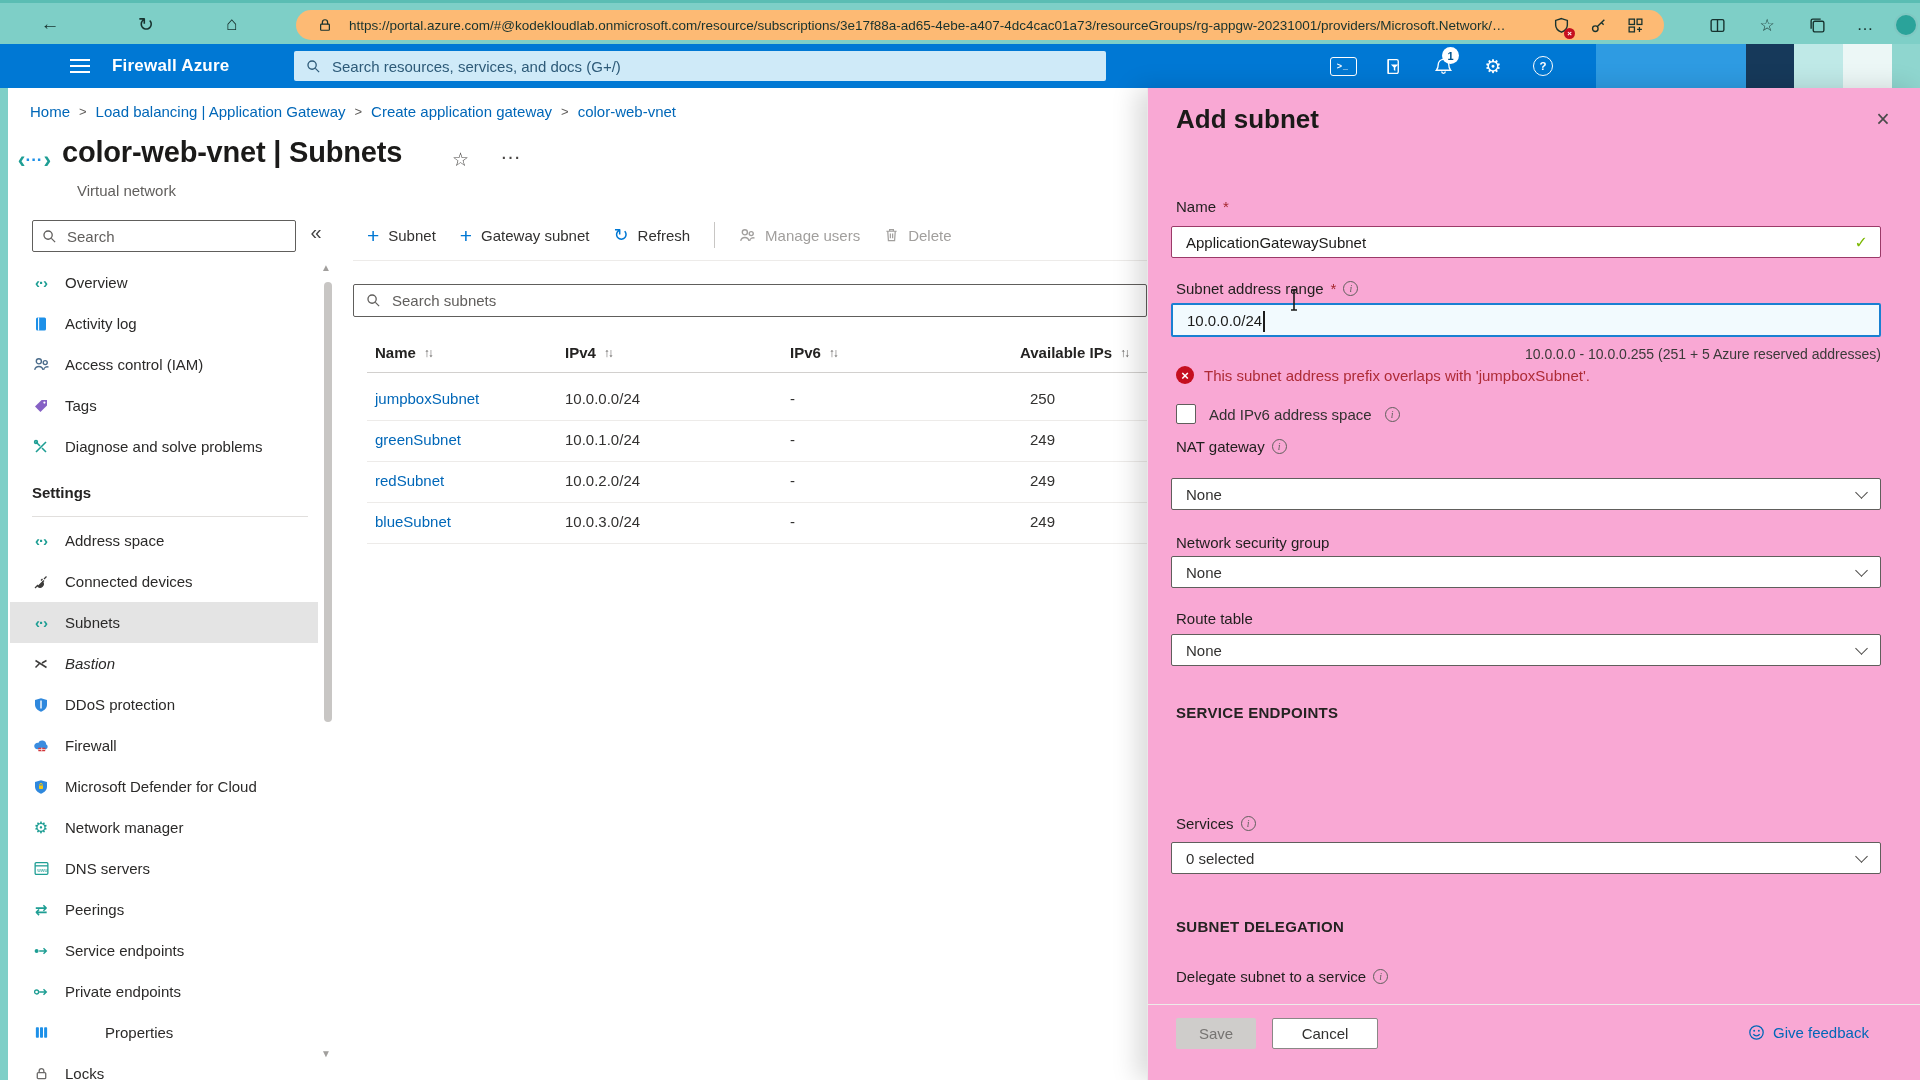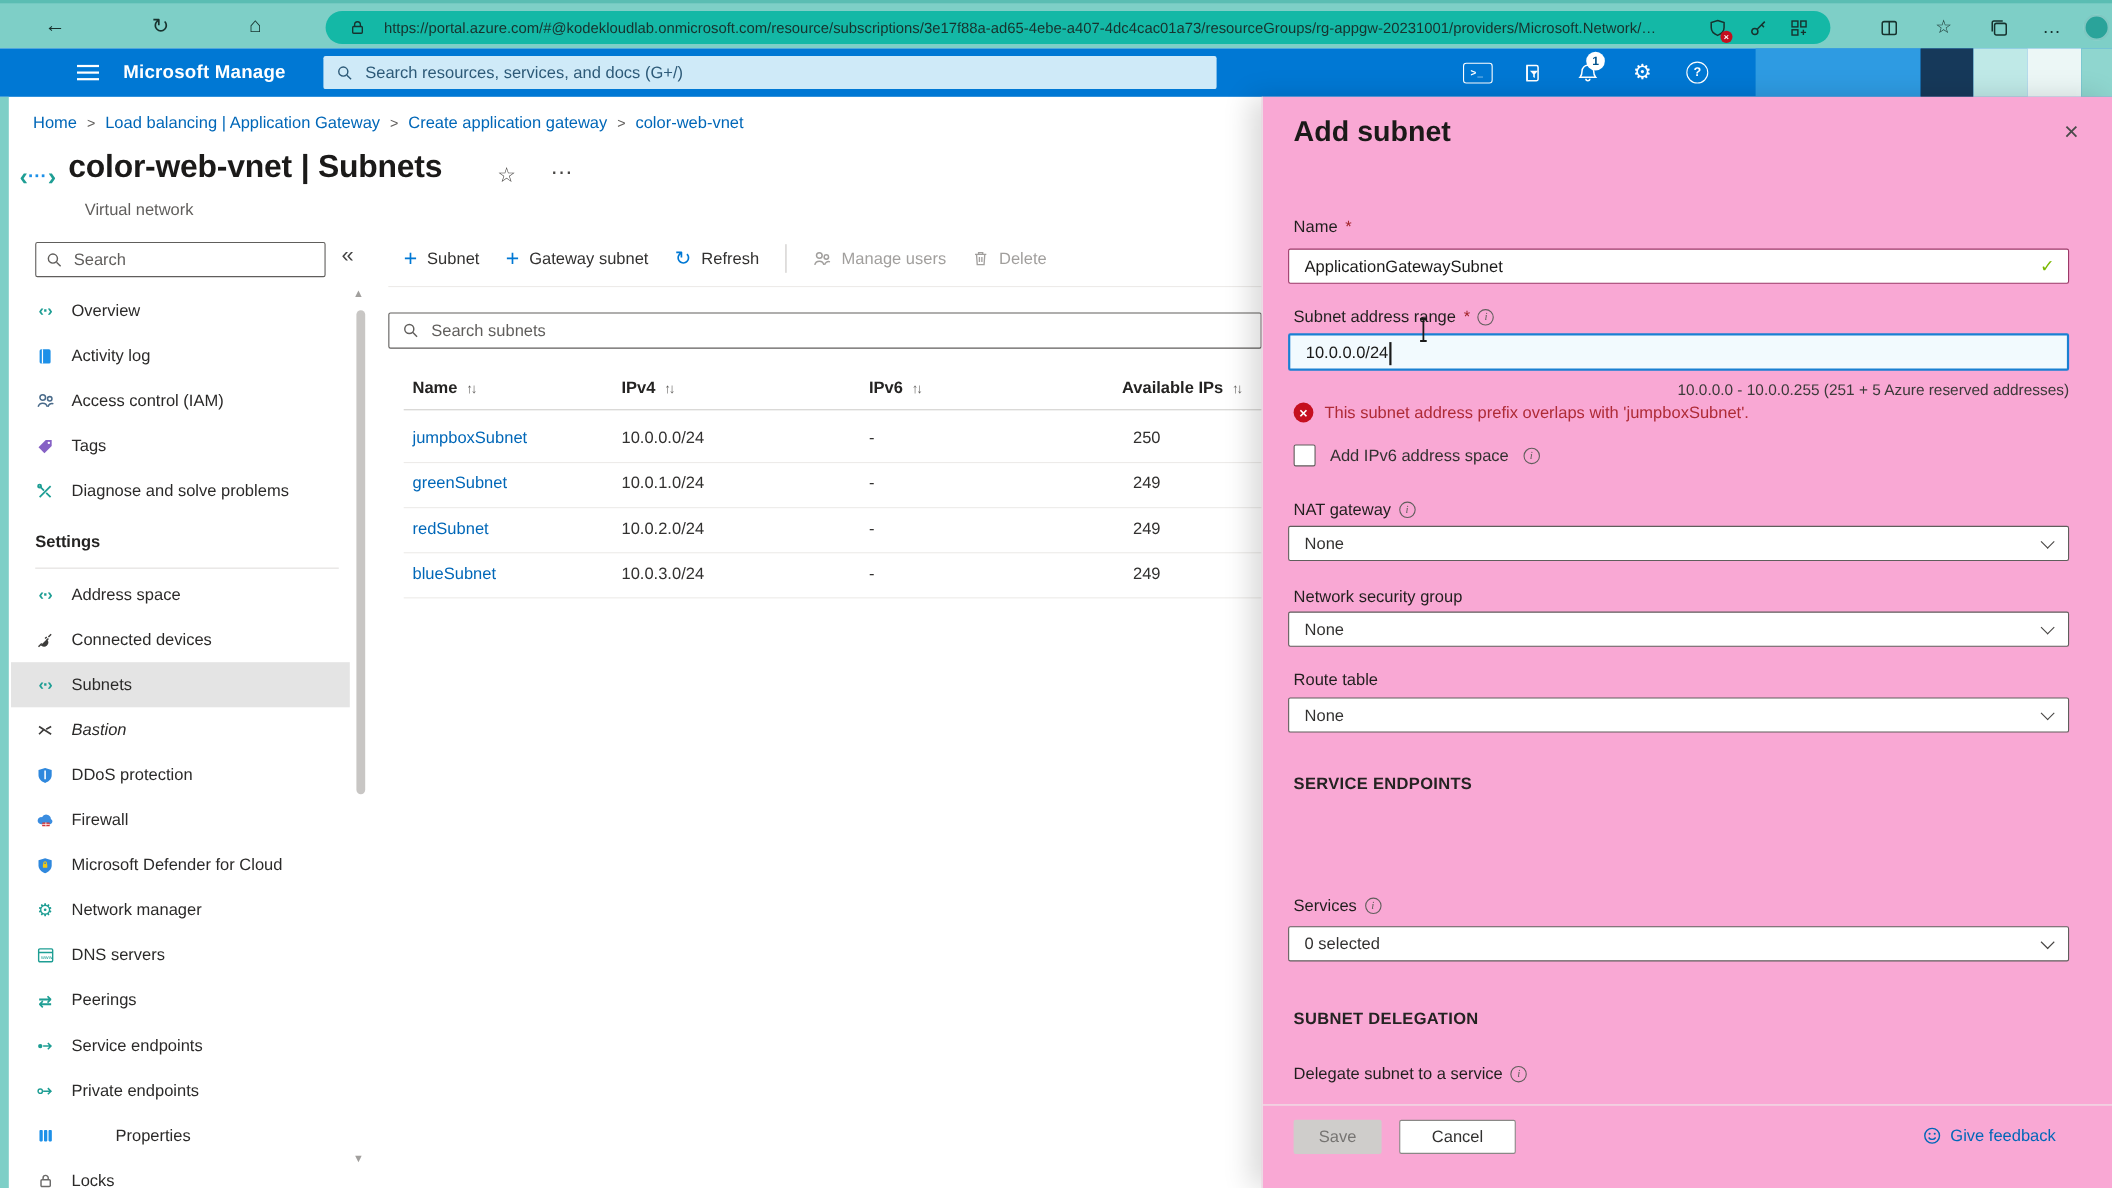--- a/index.html
+++ b/index.html
@@ -4,21 +4,21 @@
 <style>
   html,body{margin:0;padding:0;background:#e8e8e8;}
   #app{position:relative;width:1920px;height:1080px;overflow:hidden;background:#fff;
        font-family:"Liberation Sans","DejaVu Sans",sans-serif;font-size:15px;color:#323130;}
   svg{display:block;}
 
   
   .browser{position:absolute;left:0;top:0;width:1920px;height:44px;background:#7ecfc7;border-top:3px solid #5abdb3;box-sizing:border-box;}
   .bnav{position:absolute;top:5px;width:32px;height:32px;display:flex;align-items:center;justify-content:center;
         font-size:19px;color:#17322e;cursor:default;}
-  .urlpill{position:absolute;left:296px;top:7px;width:1368px;height:30px;background:#14b8a6;border-radius:15px;
+  .urlpill{position:absolute;left:296px;top:7px;width:1368px;height:30px;background:#fdba74;border-radius:15px;
            display:flex;align-items:center;padding:0 16px;box-sizing:border-box;gap:11px;}
   .urltext{font-size:13.5px;color:#17322e;white-space:nowrap;overflow:hidden;flex:1;}
   .pill-ic{display:flex;align-items:center;justify-content:center;width:26px;height:26px;position:relative;flex:none;}
   .badge-red{position:absolute;right:-1px;bottom:-1px;width:11px;height:11px;border-radius:50%;background:#c50f1f;
              color:#fff;font-size:8px;line-height:11px;text-align:center;font-weight:700;}
   .btool{position:absolute;top:8px;width:30px;height:28px;display:flex;align-items:center;justify-content:center;color:#17322e;font-size:17px;}
   .avatar-dot{position:absolute;left:1894px;top:10px;width:24px;height:24px;border-radius:50%;background:#2aa39a;border:2px solid #ffffff66;box-sizing:border-box;}
 
   
   .azhead{position:absolute;left:0;top:44px;width:1920px;height:44px;background:#0078d4;color:#fff;}
@@ -200,21 +200,21 @@
       </span>
     <span class="avatar-dot"></span>
   </div>
 
   <div class="azhead">
     <span class="burger">
         <i></i>
         <i></i>
         <i></i>
       </span>
-    <span class="brand">Microsoft Manage</span>
+    <span class="brand">Firewall Azure</span>
 
     <div class="azsearch">
       <span>
         <svg width="15" height="15" viewBox="0 0 16 16">
             <circle cx="6.5" cy="6.5" r="4.4" fill="none" stroke="#2d5a78" stroke-width="1.4"></circle>
             <line x1="10" y1="10" x2="14" y2="14" stroke="#2d5a78" stroke-width="1.4"></line>
           </svg>
       </span>
       <input placeholder="Search resources, services, and docs (G+/)" style="">
     </div>
@@ -592,21 +592,21 @@
       <span class="errico">×</span>
       <span class="errtxt">This subnet address prefix overlaps with 'jumpboxSubnet'.</span>
     </div>
 
     <div class="chkrow" style="top:316px;">
       <span class="chkbox"></span>
       <span>Add IPv6 address space</span>
       <span class="info">i</span>
     </div>
 
-    <div class="flabel" style="top:367px;text-align:right;">
+    <div class="flabel" style="top:350px;text-align:right;">
       <span>NAT gateway</span>
         <span class="info">i</span>
     </div>
     <div class="fselect" style="top:390px;">
       <span class="val">None</span>
       <span class="chev"></span>
     </div>
 
     <div class="flabel" style="top:446px;">
         <span>Network security group</span>

